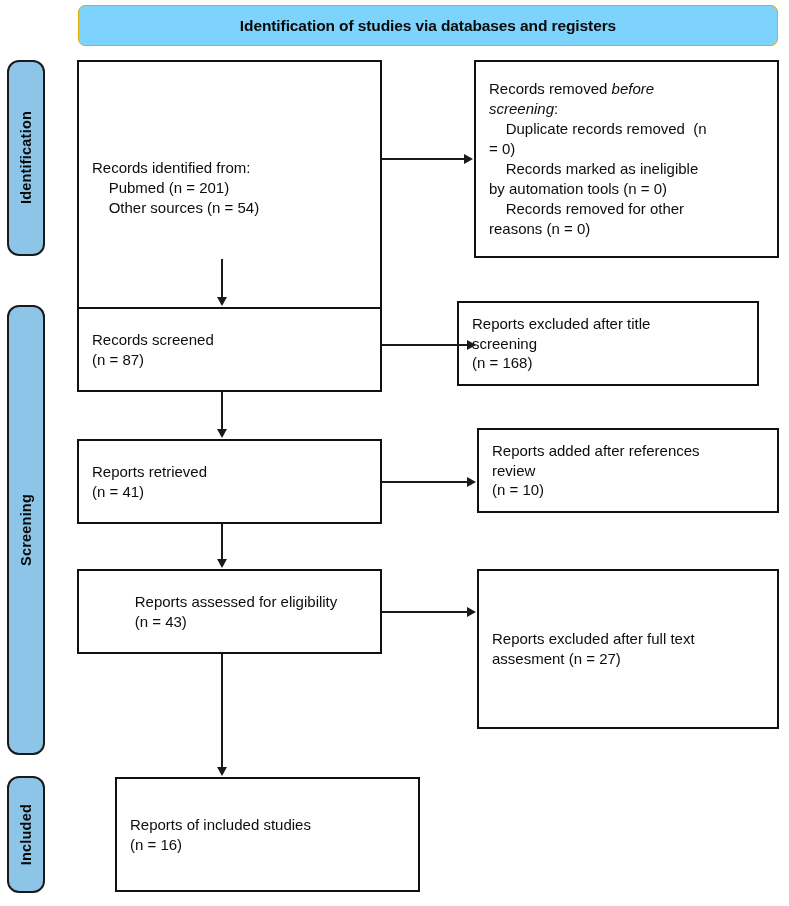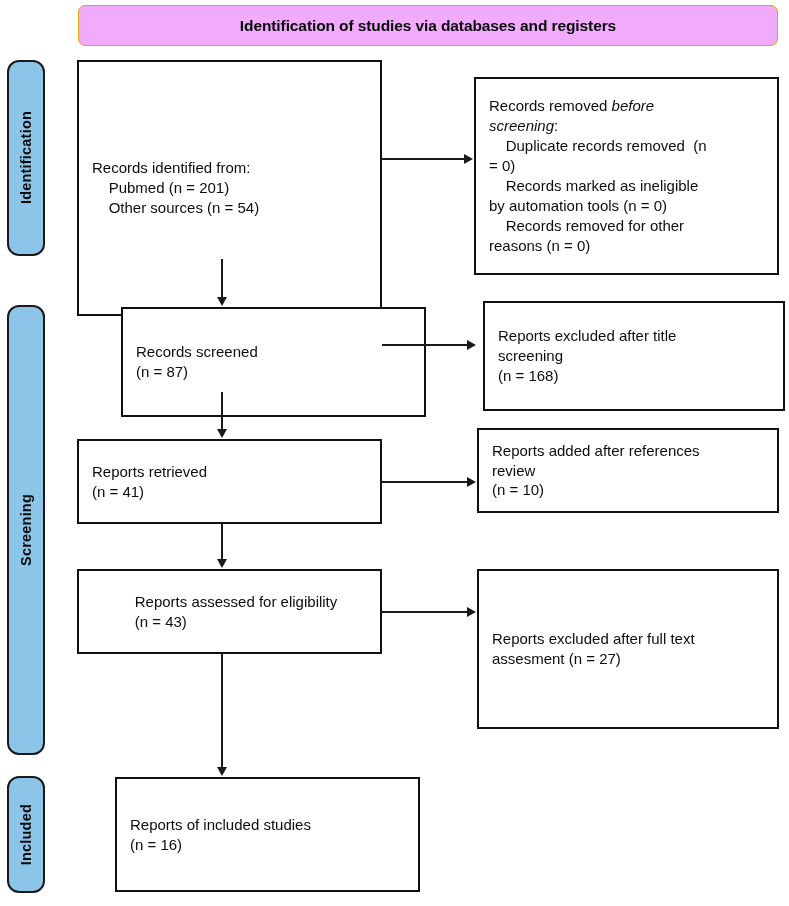--- a/index.html
+++ b/index.html
@@ -16,21 +16,21 @@
     overflow: hidden;
   }
 
   
   .banner {
     position: absolute;
     left: 78px;
     top: 5px;
     width: 700px;
     height: 41px;
-    background: #f0abfc;
+    background: #7dd3fc;
     border: 1px solid #e2aa00;
     border-radius: 7px;
     display: flex;
     align-items: center;
     justify-content: center;
     box-sizing: border-box;
   }
   .banner-title {
     font-size: 15.5px;
     font-weight: bold;
@@ -78,23 +78,23 @@
   .flow-box .box-text {
     font-size: 15px;
     line-height: 1.33;
     color: #0d0d0d;
     white-space: pre-wrap;
   }
   .flow-box .box-text i { font-style: italic; }
 
   
   #box-identified      { left: 77px;  top: 60px;  width: 305px; height: 256px; }
-  #box-removed         { left: 474px; top: 77px;  width: 305px; height: 198px; align-items: center; }
-  #box-screened        { left: 77px;  top: 307px; width: 305px; height: 110px; margin-left: 44px; }
-  #box-excl-title      { left: 483px; top: 301px; width: 302px; height: 110px; }
+  #box-removed         { left: 474px; top: 60px;  width: 305px; height: 198px; align-items: center; }
+  #box-screened        { left: 77px;  top: 307px; width: 305px; height: 85px; }
+  #box-excl-title      { left: 457px; top: 301px; width: 302px; height: 85px; }
   #box-retrieved       { left: 77px;  top: 439px; width: 305px; height: 85px; }
   #box-added-refs      { left: 477px; top: 428px; width: 302px; height: 85px; }
   #box-assessed        { left: 77px;  top: 569px; width: 305px; height: 85px; justify-content: center; }
   #box-excl-fulltext   { left: 477px; top: 569px; width: 302px; height: 160px; }
   #box-included        { left: 77px;  top: 777px; width: 305px; height: 115px; margin-left: 38px; }
 
   
   #box-identified, #box-excl-fulltext { align-items: center; }
 
   

